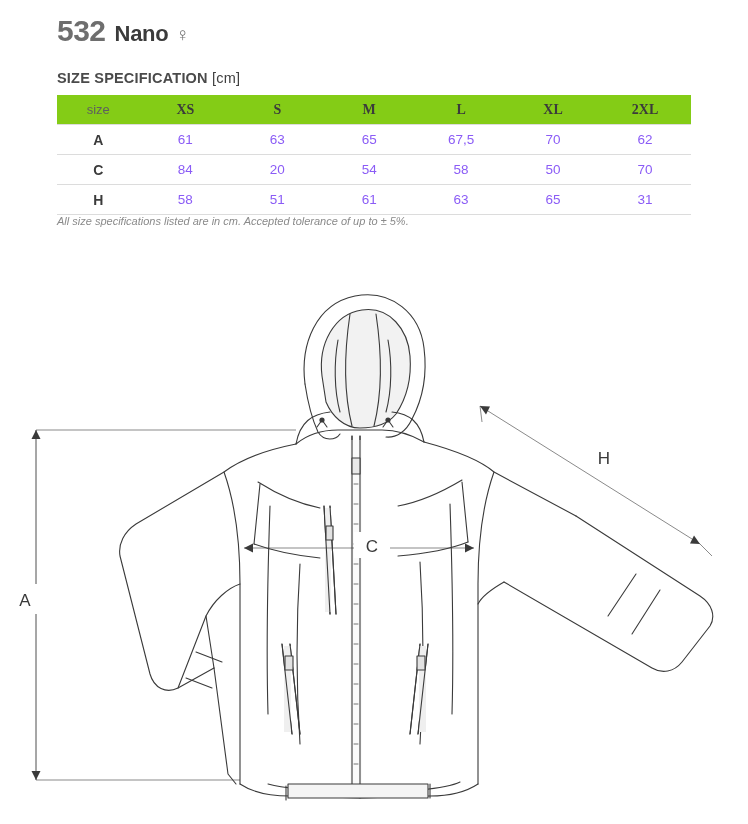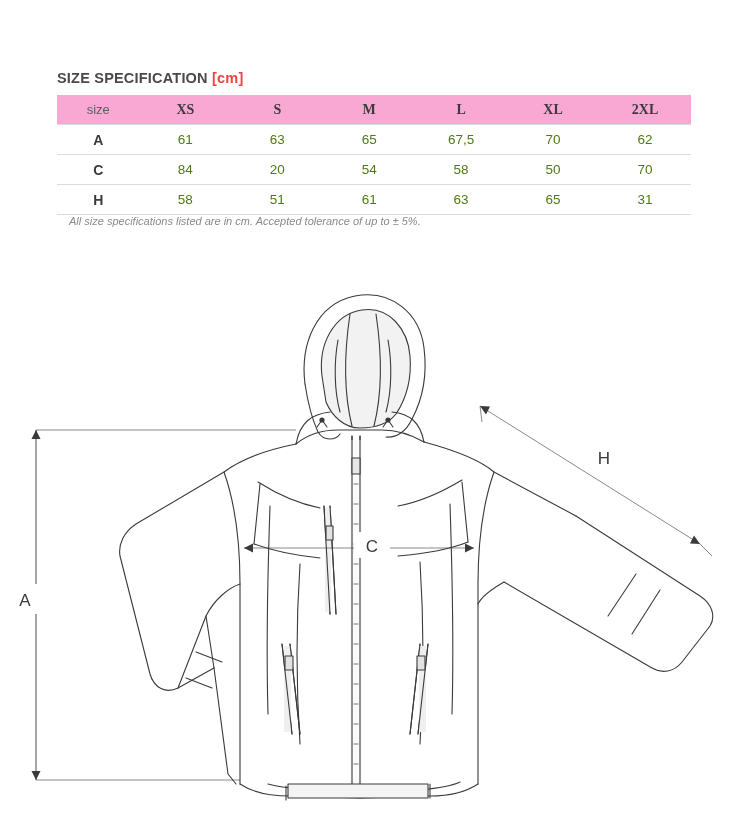--- a/index.html
+++ b/index.html
@@ -51,22 +51,22 @@
   .spec-head {
     position: absolute;
     left: 57px;
     top: 70px;
     font-size: 14.5px;
     font-weight: bold;
     color: #4a4a4a;
     letter-spacing: 0.2px;
   }
   .spec-head .unit {
-    font-weight: bold;
-    color: #ef4444;
+    font-weight: normal;
+    color: #404040;
   }
 
   
   .table-wrap {
     position: absolute;
     left: 57px;
     top: 95px;
     width: 634px;
   }
   table.size-table {
@@ -75,21 +75,21 @@
     font-size: 13.5px;
   }
   table.size-table th,
   table.size-table td {
     text-align: center;
     padding: 0;
     height: 29px;
     vertical-align: middle;
   }
   table.size-table thead th {
-    background: #f9a8d4;
+    background: #84cc16;
     font-weight: bold;
     color: #3b3b3b;
     font-size: 14px;
   }
   table.size-table thead th.lbl {
     font-weight: normal;
     color: #5f5f5f;
     font-size: 13px;
   }
   table.size-table tbody tr {
@@ -97,28 +97,28 @@
   }
   table.size-table tbody tr:first-child {
     border-top: 1px solid #dcdcdc;
   }
   table.size-table tbody td.rowlbl {
     font-weight: bold;
     color: #3b3b3b;
     font-size: 14px;
   }
   table.size-table tbody td {
-    color: #4d7c0f;
+    color: #8b5cf6;
   }
   .col-lbl { width: 13%; }
   .col-v { width: 14.5%; font-family: Liberation Serif, serif; }
 
   .note {
     position: absolute;
-    left: 69px;
+    left: 57px;
     top: 215px;
     font-size: 11px;
     font-style: italic;
     color: #8a8a8a;
   }
 
   
   .drawing {
     position: absolute;
     left: 0;
@@ -130,20 +130,25 @@
     font-family: "Liberation Sans", sans-serif;
     font-size: 17px;
     fill: #3b3b3b;
   }
 </style>
 </head>
 <body>
 
 <div class="page">
 
+  <div class="title-row">
+    <span class="code">532</span>
+    <span class="name">Nano</span>
+    <span class="gender">♀</span>
+  </div>
 
   <div class="spec-head">
     <span>SIZE SPECIFICATION</span>
     <span class="unit">[cm]</span>
   </div>
 
   <div class="table-wrap">
     <table class="size-table">
       <thead>
         <tr>

